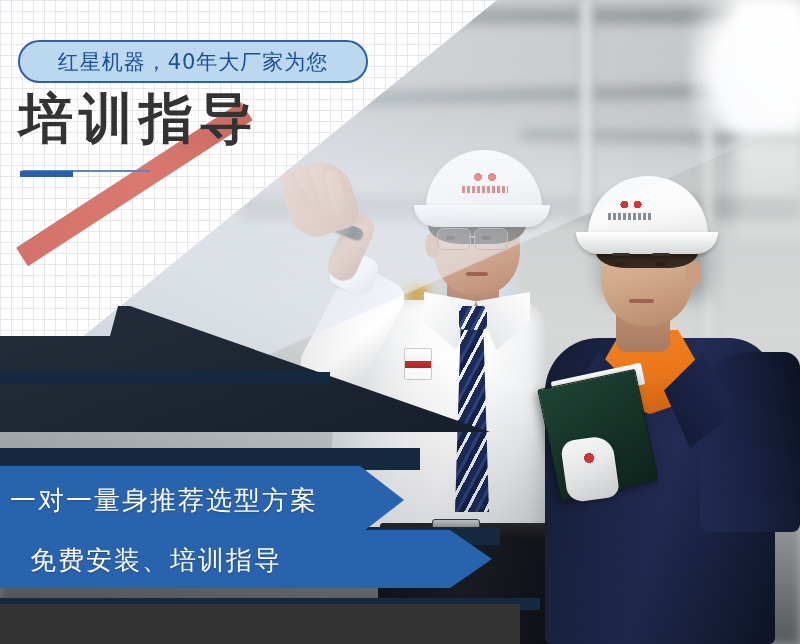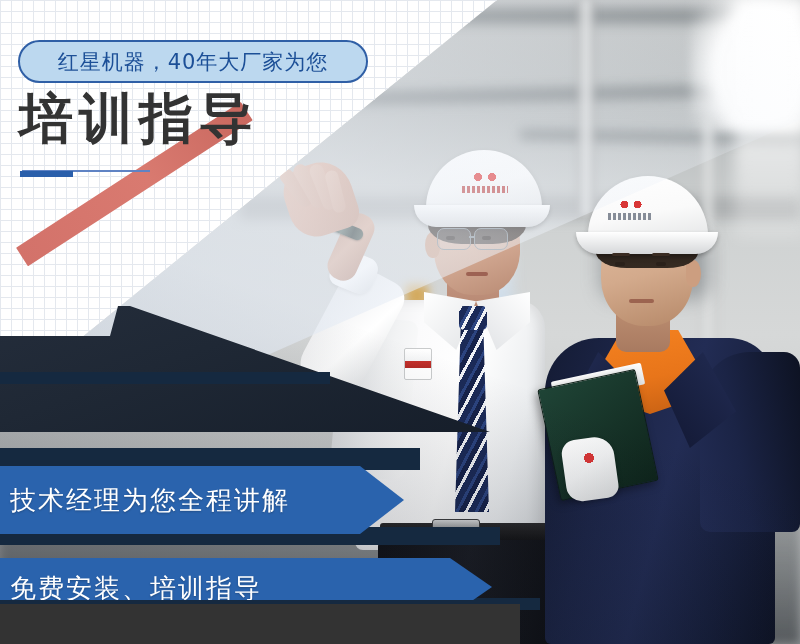--- a/index.html
+++ b/index.html
@@ -536,22 +536,23 @@
   }
   .bar.b1 {
     top: 8px; height: 68px; width: 316px;
     clip-path: polygon(0 0, 272px 0, 316px 34px, 272px 68px, 0 68px);
   }
   .bar.b2 {
     top: 94px; height: 68px; width: 404px;
     clip-path: polygon(0 0, 360px 0, 404px 34px, 360px 68px, 0 68px);
   }
   .bar.b3 {
-    top: 186px; height: 60px; width: 492px;
+    top: 158px; height: 60px; width: 492px;
     clip-path: polygon(0 0, 450px 0, 492px 29px, 450px 58px, 0 58px);
+    padding-left: 20px;
   }
   
   .bottom-strip {
     position: absolute;
     left: 0; top: 604px; width: 520px; height: 40px;
     background: #333333;
   }
   .bottom-strip-line {
     position: absolute;
     left: 0; top: 600px; width: 520px; height: 5px;
@@ -653,21 +654,21 @@
   <div class="rule-thin"></div>
   <div class="rule-thick"></div>
 
   <div class="bars-wrap">
     <div class="bar-gapbg g0"></div>
     <div class="bar-gapbg g1"></div>
     <div class="bar-gapbg g2"></div>
     <div class="bar-gapbg g3"></div>
 
     <div class="bar b2">
-      <span class="bar-label">技术经理为您全程讲解</span>
+      <span class="bar-label">一对一量身推荐选型方案</span>
     </div>
     <div class="bar b3">
       <span class="bar-label">免费安装、培训指导</span>
     </div>
   </div>
 
   <div class="bottom-strip-line"></div>
   <div class="bottom-strip"></div>
 
 </div>

